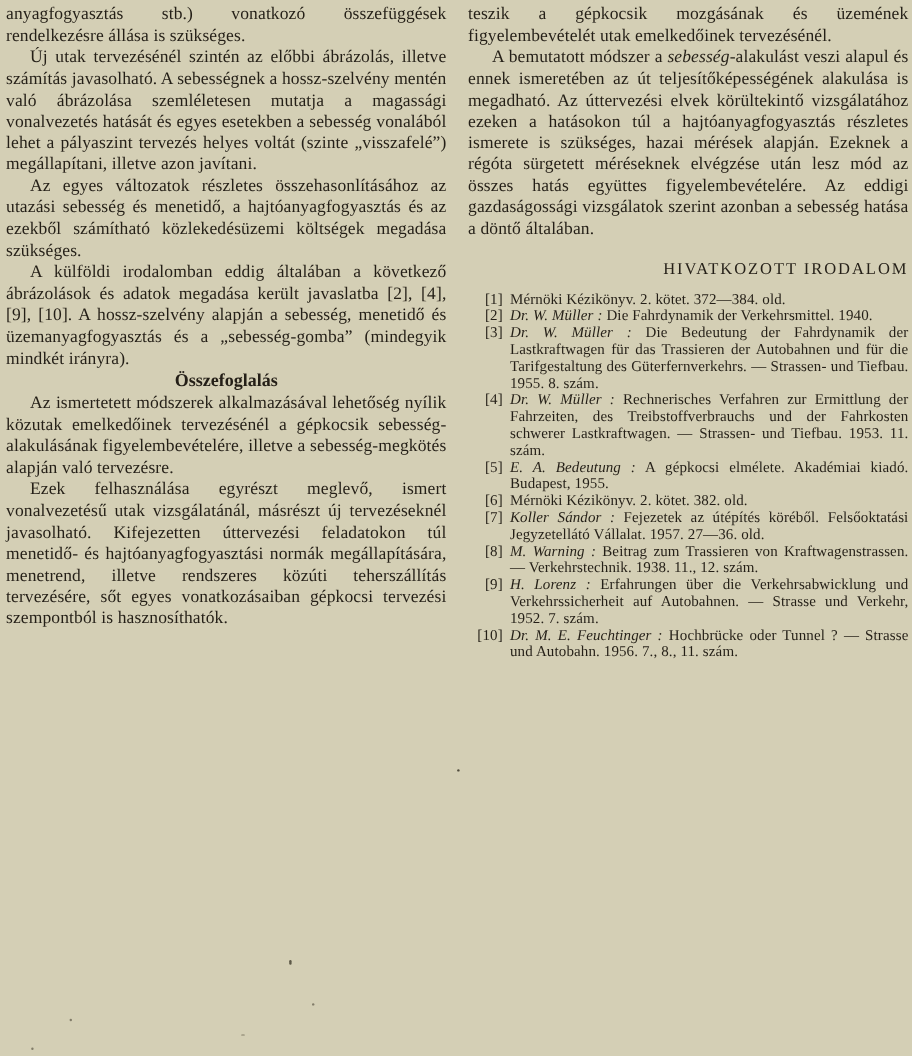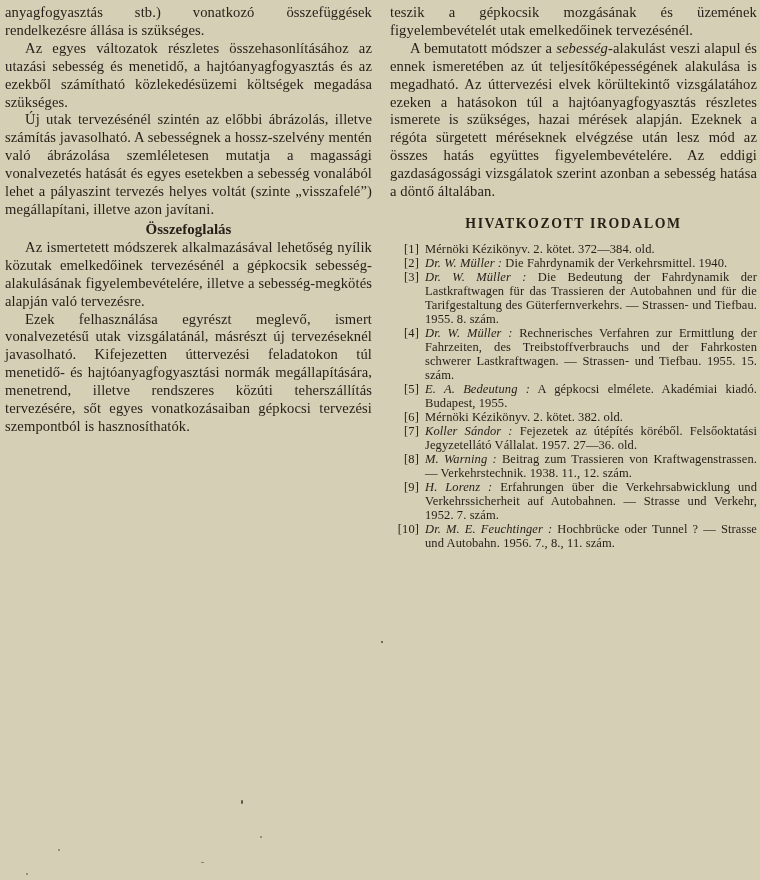--- a/index.html
+++ b/index.html
@@ -43,22 +43,22 @@
   .summary-heading {
     margin: 1px 0 1px 0;
     font-size: 15px;
     font-weight: bold;
     text-align: center;
     line-height: 18px;
   }
   .bib-heading {
     margin: 15px 0 10px 0;
     font-size: 13.8px;
-    font-weight: bold;
-    text-align: center;
+    font-weight: normal;
+    text-align: right;
     letter-spacing: 1.6px;
     line-height: 16px;
   }
   .refs {
     margin: 0;
   }
   .ref {
     position: relative;
     padding-left: 35px;
     font-size: 12.5px;
@@ -94,22 +94,23 @@
   .speck.s6 { left: 381px; top: 641px; background: #4f4b3c; }
 </style>
 </head>
 <body style="background: rgb(212, 207, 181); color: rgb(36, 31, 23);">
 
 <div class="page">
   <div class="cols">
 
     <div class="col">
       <p class="body-par continuation">anyagfogyasztás stb.) vonatkozó összefüggések rendelkezésre állása is szükséges.</p>
+      <p class="body-par">Új utak tervezésénél szintén az előbbi ábrázolás, illetve számítás javasolható. A sebességnek a hossz-szelvény mentén való ábrázolása szemléletesen mutatja a magassági vonalvezetés hatását és egyes esetekben a sebesség vonalából lehet a pályaszint tervezés helyes voltát (szinte „visszafelé”) megállapítani, illetve azon javítani.</p>
       <p class="body-par">Az egyes változatok részletes összehasonlításához az utazási sebesség és menetidő, a hajtóanyagfogyasztás és az ezekből számítható közlekedésüzemi költségek megadása szükséges.</p>
-      <p class="body-par">Új utak tervezésénél szintén az előbbi ábrázolás, illetve számítás javasolható. A sebességnek a hossz-szelvény mentén való ábrázolása szemléletesen mutatja a magassági vonalvezetés hatását és egyes esetekben a sebesség vonalából lehet a pályaszint tervezés helyes voltát (szinte „visszafelé”) megállapítani, illetve azon javítani.</p>
+      <p class="body-par">A külföldi irodalomban eddig általában a következő ábrázolások és adatok megadása került javaslatba [2], [4], [9], [10]. A hossz-szelvény alapján a sebesség, menetidő és üzemanyagfogyasztás és a „sebesség-gomba” (mindegyik mindkét irányra).</p>
       <h2 class="summary-heading">Összefoglalás</h2>
       <p class="body-par">Az ismertetett módszerek alkalmazásával lehetőség nyílik közutak emelkedőinek tervezésénél a gépkocsik sebesség-alakulásának figyelembevételére, illetve a sebesség-megkötés alapján való tervezésre.</p>
       <p class="body-par">Ezek felhasználása egyrészt meglevő, ismert vonalvezetésű utak vizsgálatánál, másrészt új tervezéseknél javasolható. Kifejezetten úttervezési feladatokon túl menetidő- és hajtóanyagfogyasztási normák megállapítására, menetrend, illetve rendszeres közúti teherszállítás tervezésére, sőt egyes vonatkozásaiban gépkocsi tervezési szempontból is hasznosíthatók.</p>
     </div>
 
     <div class="col">
       <p class="body-par continuation">teszik a gépkocsik mozgásának és üzemének figyelembevételét utak emelkedőinek tervezésénél.</p>
       <p class="body-par"><span>A bemutatott módszer a </span><span class="italic">sebesség</span><span>-alakulást veszi alapul és ennek ismeretében az út teljesítőképességének alakulása is megadható. Az úttervezési elvek körültekintő vizsgálatához ezeken a hatásokon túl a hajtóanyagfogyasztás részletes ismerete is szükséges, hazai mérések alapján. Ezeknek a régóta sürgetett méréseknek elvégzése után lesz mód az összes hatás együttes figyelembevételére. Az eddigi gazdaságossági vizsgálatok szerint azonban a sebesség hatása a döntő általában.</span></p>
 
       <h2 class="bib-heading">HIVATKOZOTT IRODALOM</h2>
@@ -126,21 +127,21 @@
           <span>Die Fahrdynamik der Verkehrsmittel. 1940.</span>
         </div>
         <div class="ref">
           <span class="num">[3]</span>
           <span class="author">Dr. W. Müller :</span>
           <span>Die Bedeutung der Fahrdynamik der Lastkraftwagen für das Trassieren der Autobahnen und für die Tarifgestaltung des Güterfernverkehrs. — Strassen- und Tiefbau. 1955. 8. szám.</span>
         </div>
         <div class="ref">
           <span class="num">[4]</span>
           <span class="author">Dr. W. Müller :</span>
-          <span>Rechnerisches Verfahren zur Ermittlung der Fahrzeiten, des Treibstoffverbrauchs und der Fahrkosten schwerer Lastkraftwagen. — Strassen- und Tiefbau. 1955. 15. szám.</span>
+          <span>Rechnerisches Verfahren zur Ermittlung der Fahrzeiten, des Treibstoffverbrauchs und der Fahrkosten schwerer Lastkraftwagen. — Strassen- und Tiefbau. 1953. 11. szám.</span>
         </div>
         <div class="ref">
           <span class="num">[5]</span>
           <span class="author">E. A. Bedeutung :</span>
           <span>A gépkocsi elmélete. Akadémiai kiadó. Budapest, 1955.</span>
         </div>
         <div class="ref">
           <span class="num">[6]</span>
           <span class="author"></span>
           <span>Mérnöki Kézikönyv. 2. kötet. 382. old.</span>

